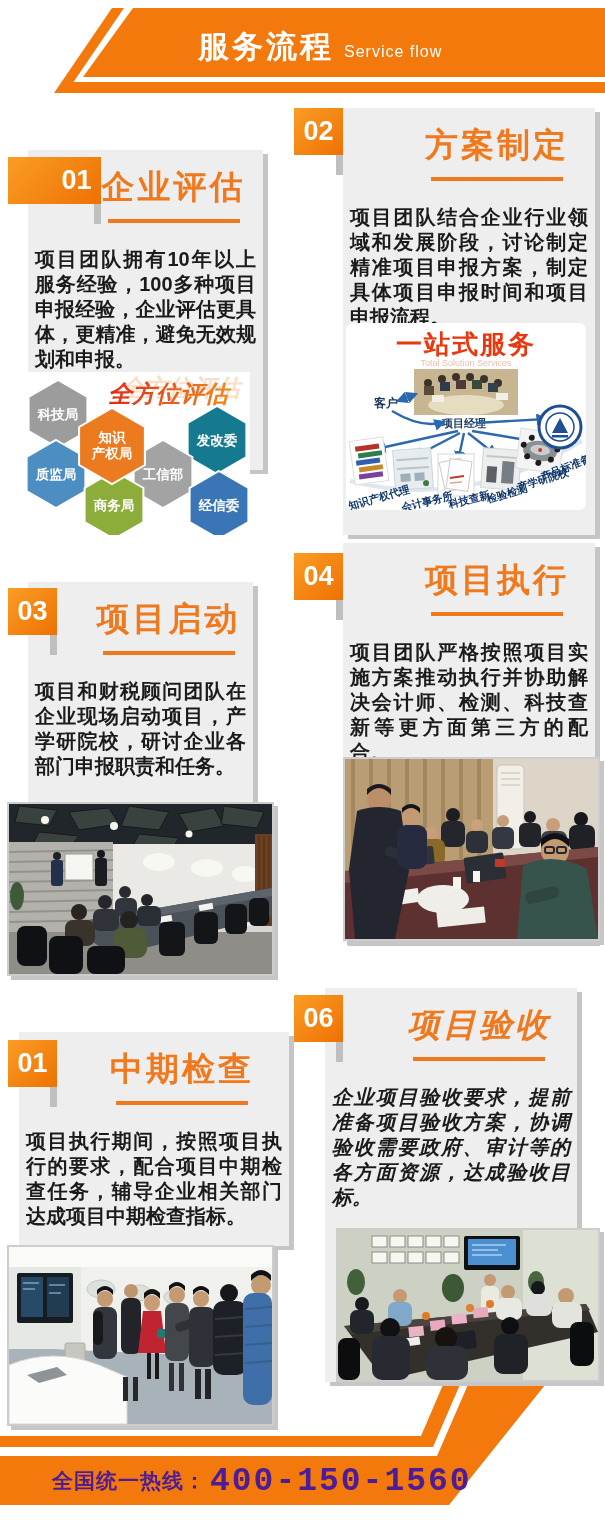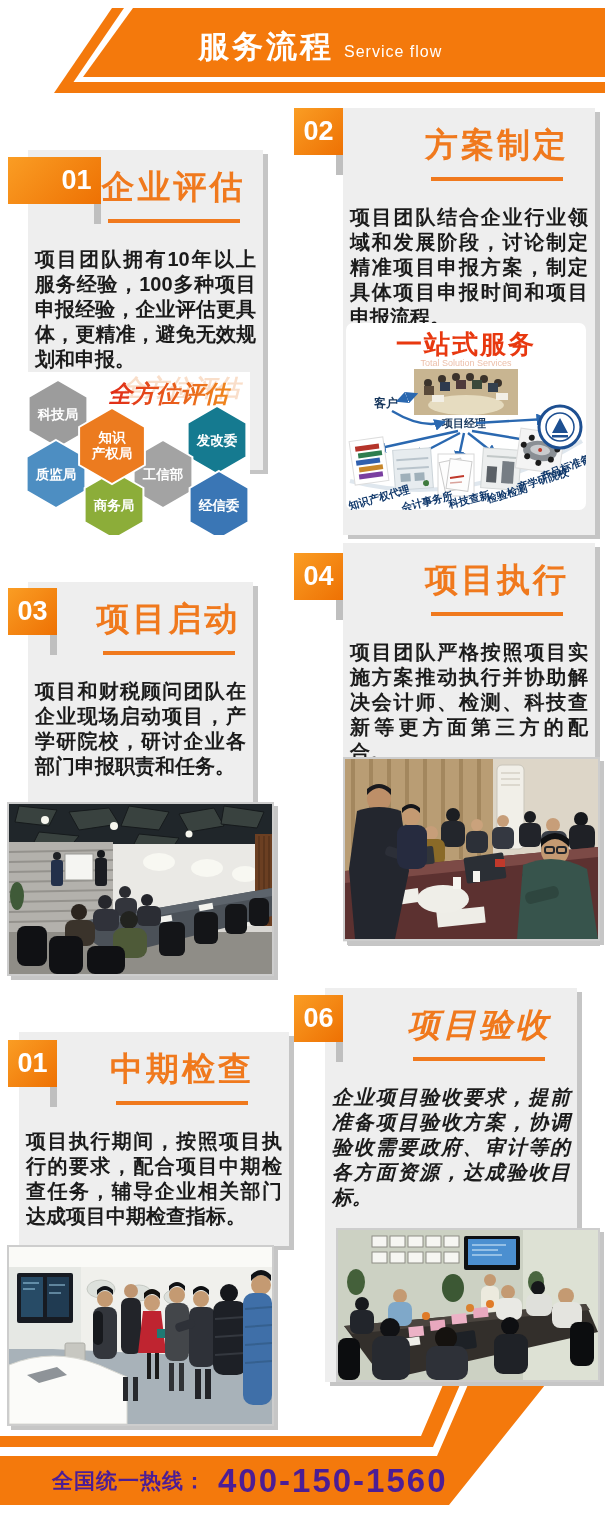--- a/index.html
+++ b/index.html
@@ -41,21 +41,21 @@
   .photo{position:absolute;z-index:2;border:2px solid #cdcdcd;box-shadow:4px 4px 0 #c6c6c6;background:#ddd;}
   #ph3{left:7px;top:802px;width:263px;height:170px;}
   #ph4{left:343px;top:757px;width:253px;height:180px;}
   #ph5{left:7px;top:1245px;width:263px;height:177px;}
   #ph6{left:336px;top:1228px;width:260px;height:150px;}
 
   
   #footer-art{left:0;top:1376px;}
   .f-line{left:52px;top:1460px;height:42px;display:flex;align-items:center;color:#4c1d95;z-index:3;}
   .f-label{font-size:21px;font-weight:bold;letter-spacing:1px;}
-  .f-number{font-size:33px;font-weight:bold;letter-spacing:2px;margin-left:12px;}
+  .f-number{font-size:33px;font-weight:bold;letter-spacing:2px;margin-left:4px;font-family:Liberation Mono, monospace;}
 </style>
 </head>
 <body>
 
 <div class="page">
 
   <svg id="header-art" class="abs" width="605" height="100" viewBox="0 0 605 100">
     <polygon points="133,8 605,8 605,77 83,77" fill="#f4790c"></polygon>
     <polygon points="70,82 605,82 605,93 62,93" fill="#f4790c"></polygon>
     <polygon points="112,8 124,8 66,93 54,93" fill="#f4790c"></polygon>

